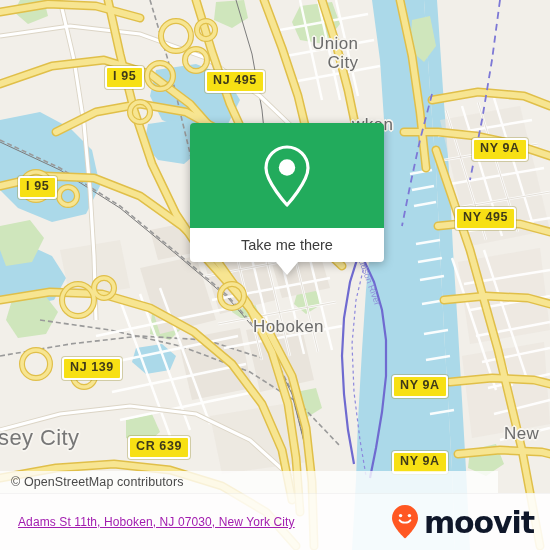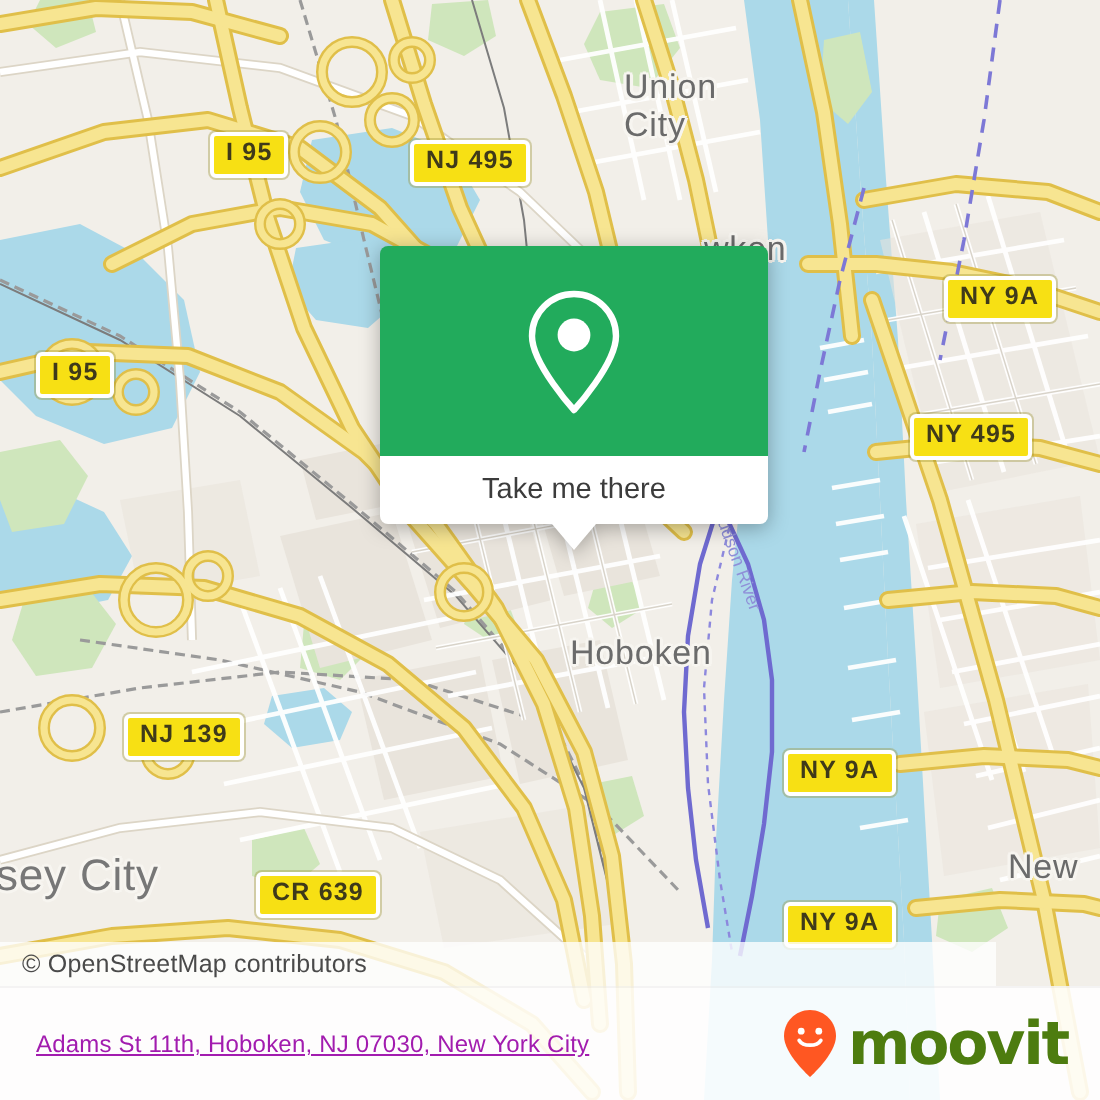--- a/index.html
+++ b/index.html
@@ -22,21 +22,21 @@
     font-size:15px;
     letter-spacing:.4px;
     white-space:nowrap;
     text-shadow:
       -1.6px 0 #f7f5f0, 1.6px 0 #f7f5f0, 0 -1.6px #f7f5f0, 0 1.6px #f7f5f0,
       -1.2px -1.2px #f7f5f0, 1.2px 1.2px #f7f5f0, -1.2px 1.2px #f7f5f0, 1.2px -1.2px #f7f5f0;
     pointer-events:none;
     line-height:1.12;
   }
   .place-label.big{font-size:22px;color:#777;}
-  .place-label.mid{font-size:17px;}
+  .place-label.mid{font-size:17px;text-align:right;}
 
   .shield{
     position:absolute;
     background:#f7e014;
     border:2px solid #ffffff;
     border-radius:3px;
     color:#3f3a1a;
     font-size:12.5px;
     font-weight:bold;
     letter-spacing:.6px;
@@ -102,21 +102,21 @@
   #footer{
     position:absolute;left:0;top:493px;width:550px;height:57px;
     background:rgba(255,255,255,.88);
     display:flex;align-items:center;justify-content:space-between;
     box-sizing:border-box;padding:0 16px 0 18px;
     border-top:1px solid rgba(0,0,0,.04);
   }
   #footer-address{color:#a21caf;font-size:12px;letter-spacing:.1px;white-space:nowrap;text-decoration:underline;}
   #brand{display:flex;align-items:center;gap:4px;}
   #brand-word{
-    color:#4d7c0f;font-size:30px;font-weight:bold;letter-spacing:-1.1px;
+    color:#0f172a;font-size:30px;font-weight:bold;letter-spacing:-1.1px;
     font-family:"DejaVu Sans","Liberation Sans",sans-serif;
   }
 </style>
 </head>
 <body>
 
 <div id="app">
 
   <div id="map">
     <svg viewBox="0 0 550 550" xmlns="http://www.w3.org/2000/svg">
@@ -347,21 +347,21 @@
           <path d="M360,250 L350,282 L344,318 L342,356 L344,394 L348,430 L354,464"></path>
         </g>
         <g stroke="#8d88dd" stroke-width="1.2" fill="none" stroke-dasharray="3 3">
           <path d="M366,258 L356,300 L352,344 L354,392 L360,440 L366,476"></path>
         </g>
       </g>
     </svg>
 
     <div class="place-label mid" style="left:312px;top:34px;"><span>Union<br>City</span></div>
     <div class="place-label mid" style="left:352px;top:115px;"><span>wken</span></div>
-    <div class="place-label mid" style="left:253px;top:317px;margin-left:32px;"><span>Hoboken</span></div>
+    <div class="place-label mid" style="left:253px;top:317px;"><span>Hoboken</span></div>
     <div class="place-label big" style="left:-2px;top:426px;"><span>sey City</span></div>
     <div class="place-label mid" style="left:504px;top:424px;"><span>New</span></div>
 
     <div class="shield" style="left:105px;top:66px;"><span>I 95</span></div>
     <div class="shield" style="left:205px;top:70px;"><span>NJ 495</span></div>
     <div class="shield" style="left:18px;top:176px;"><span>I 95</span></div>
     <div class="shield" style="left:472px;top:138px;"><span>NY 9A</span></div>
     <div class="shield" style="left:455px;top:207px;"><span>NY 495</span></div>
     <div class="shield" style="left:62px;top:357px;"><span>NJ 139</span></div>
     <div class="shield" style="left:392px;top:375px;"><span>NY 9A</span></div>

